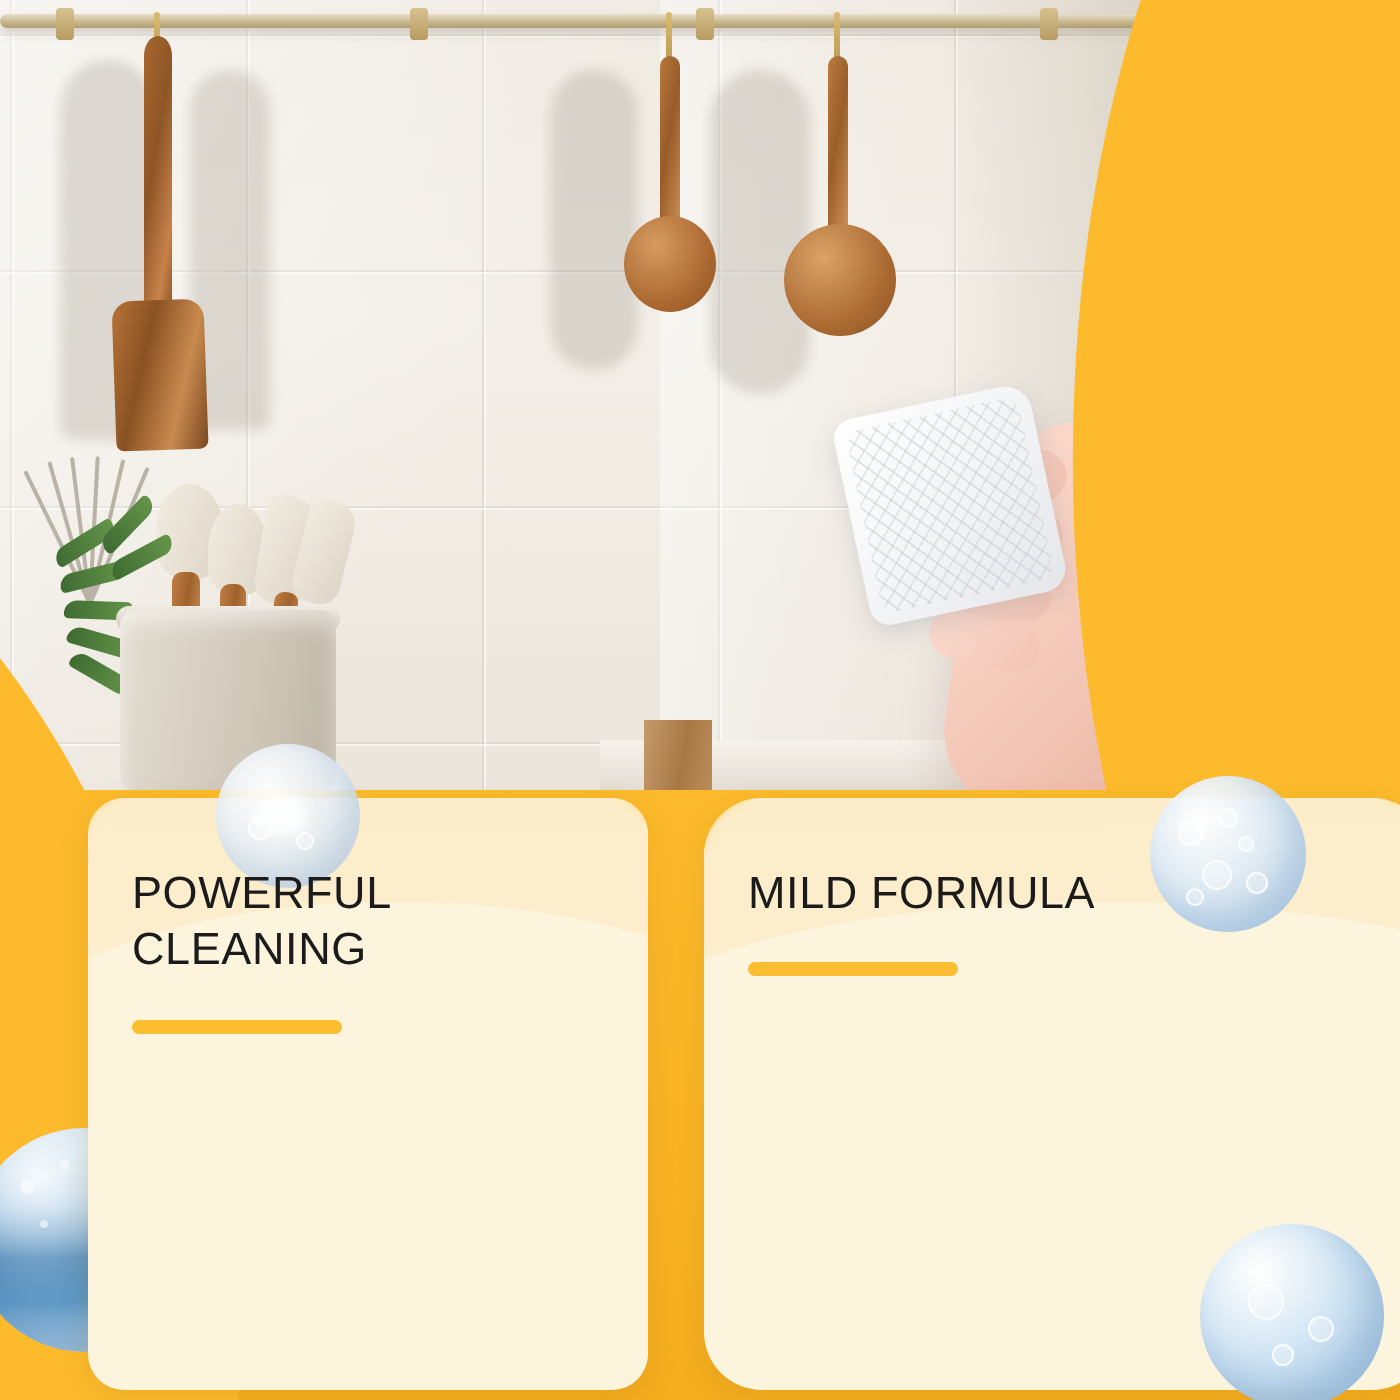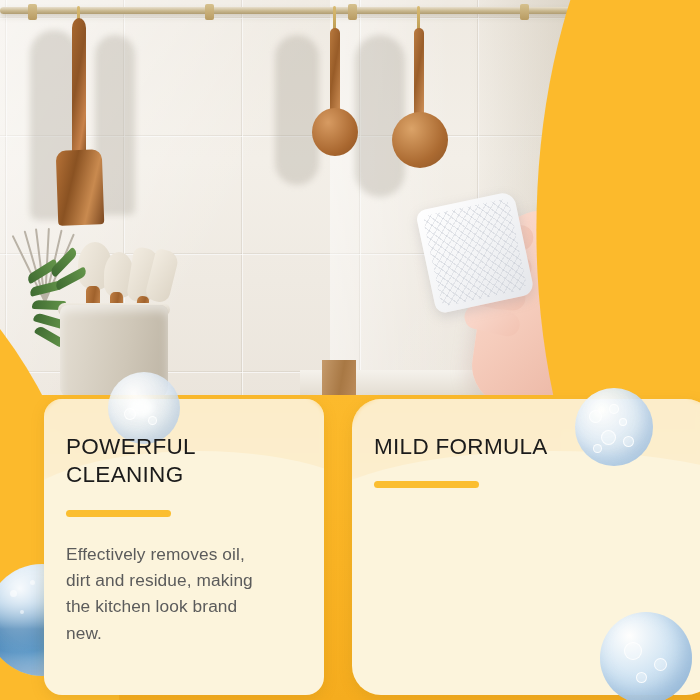--- a/index.html
+++ b/index.html
@@ -263,24 +263,20 @@
     <div class="minibub" style="left:34px;top:46px;width:4px;height:4px;"></div>
   </div>
 
   <div class="card card-l">
     <div class="glass"></div>
     <div class="curve"></div>
     <div class="card-inner">
       <h2 class="card-title">POWERFUL
 CLEANING</h2>
       <div class="accent"></div>
-      <p class="card-body">Effectively removes oil,
-dirt and residue, making
-the kitchen look brand
-new.</p>
     </div>
   </div>
 
   <div class="card card-r">
     <div class="glass"></div>
     <div class="curve"></div>
     <div class="card-inner">
       <h2 class="card-title">MILD FORMULA</h2>
       <div class="accent"></div>
     </div>

